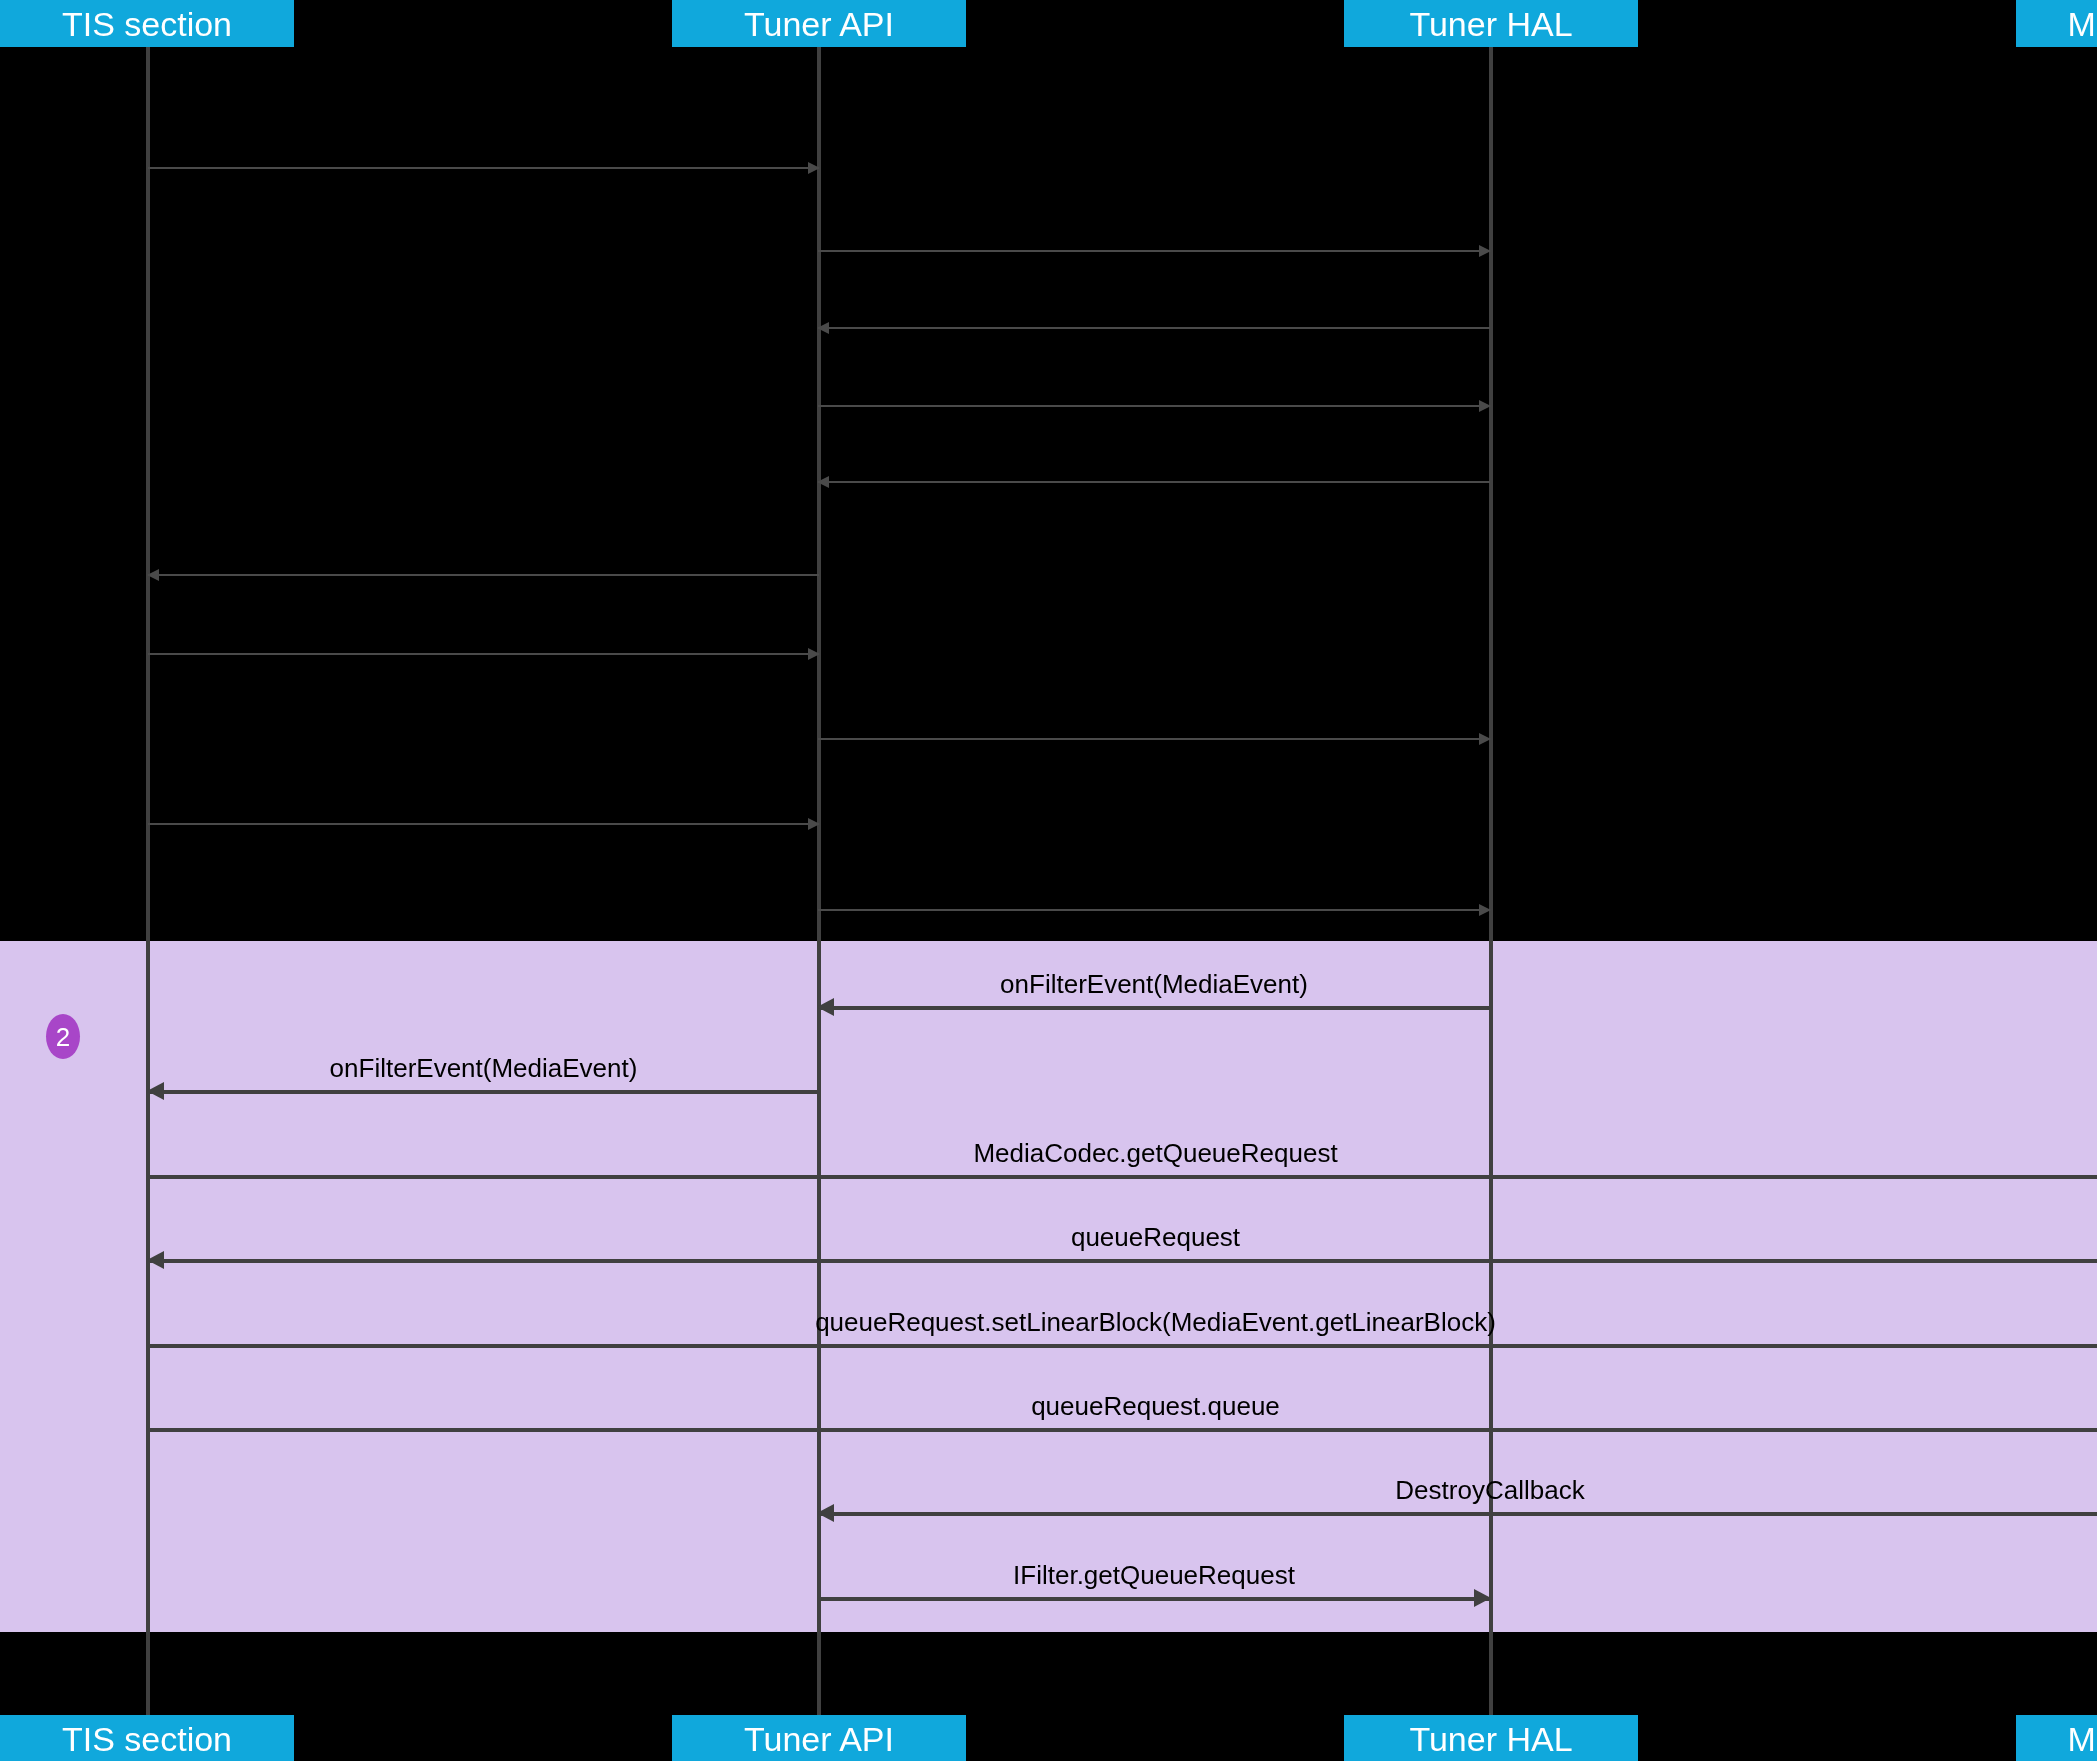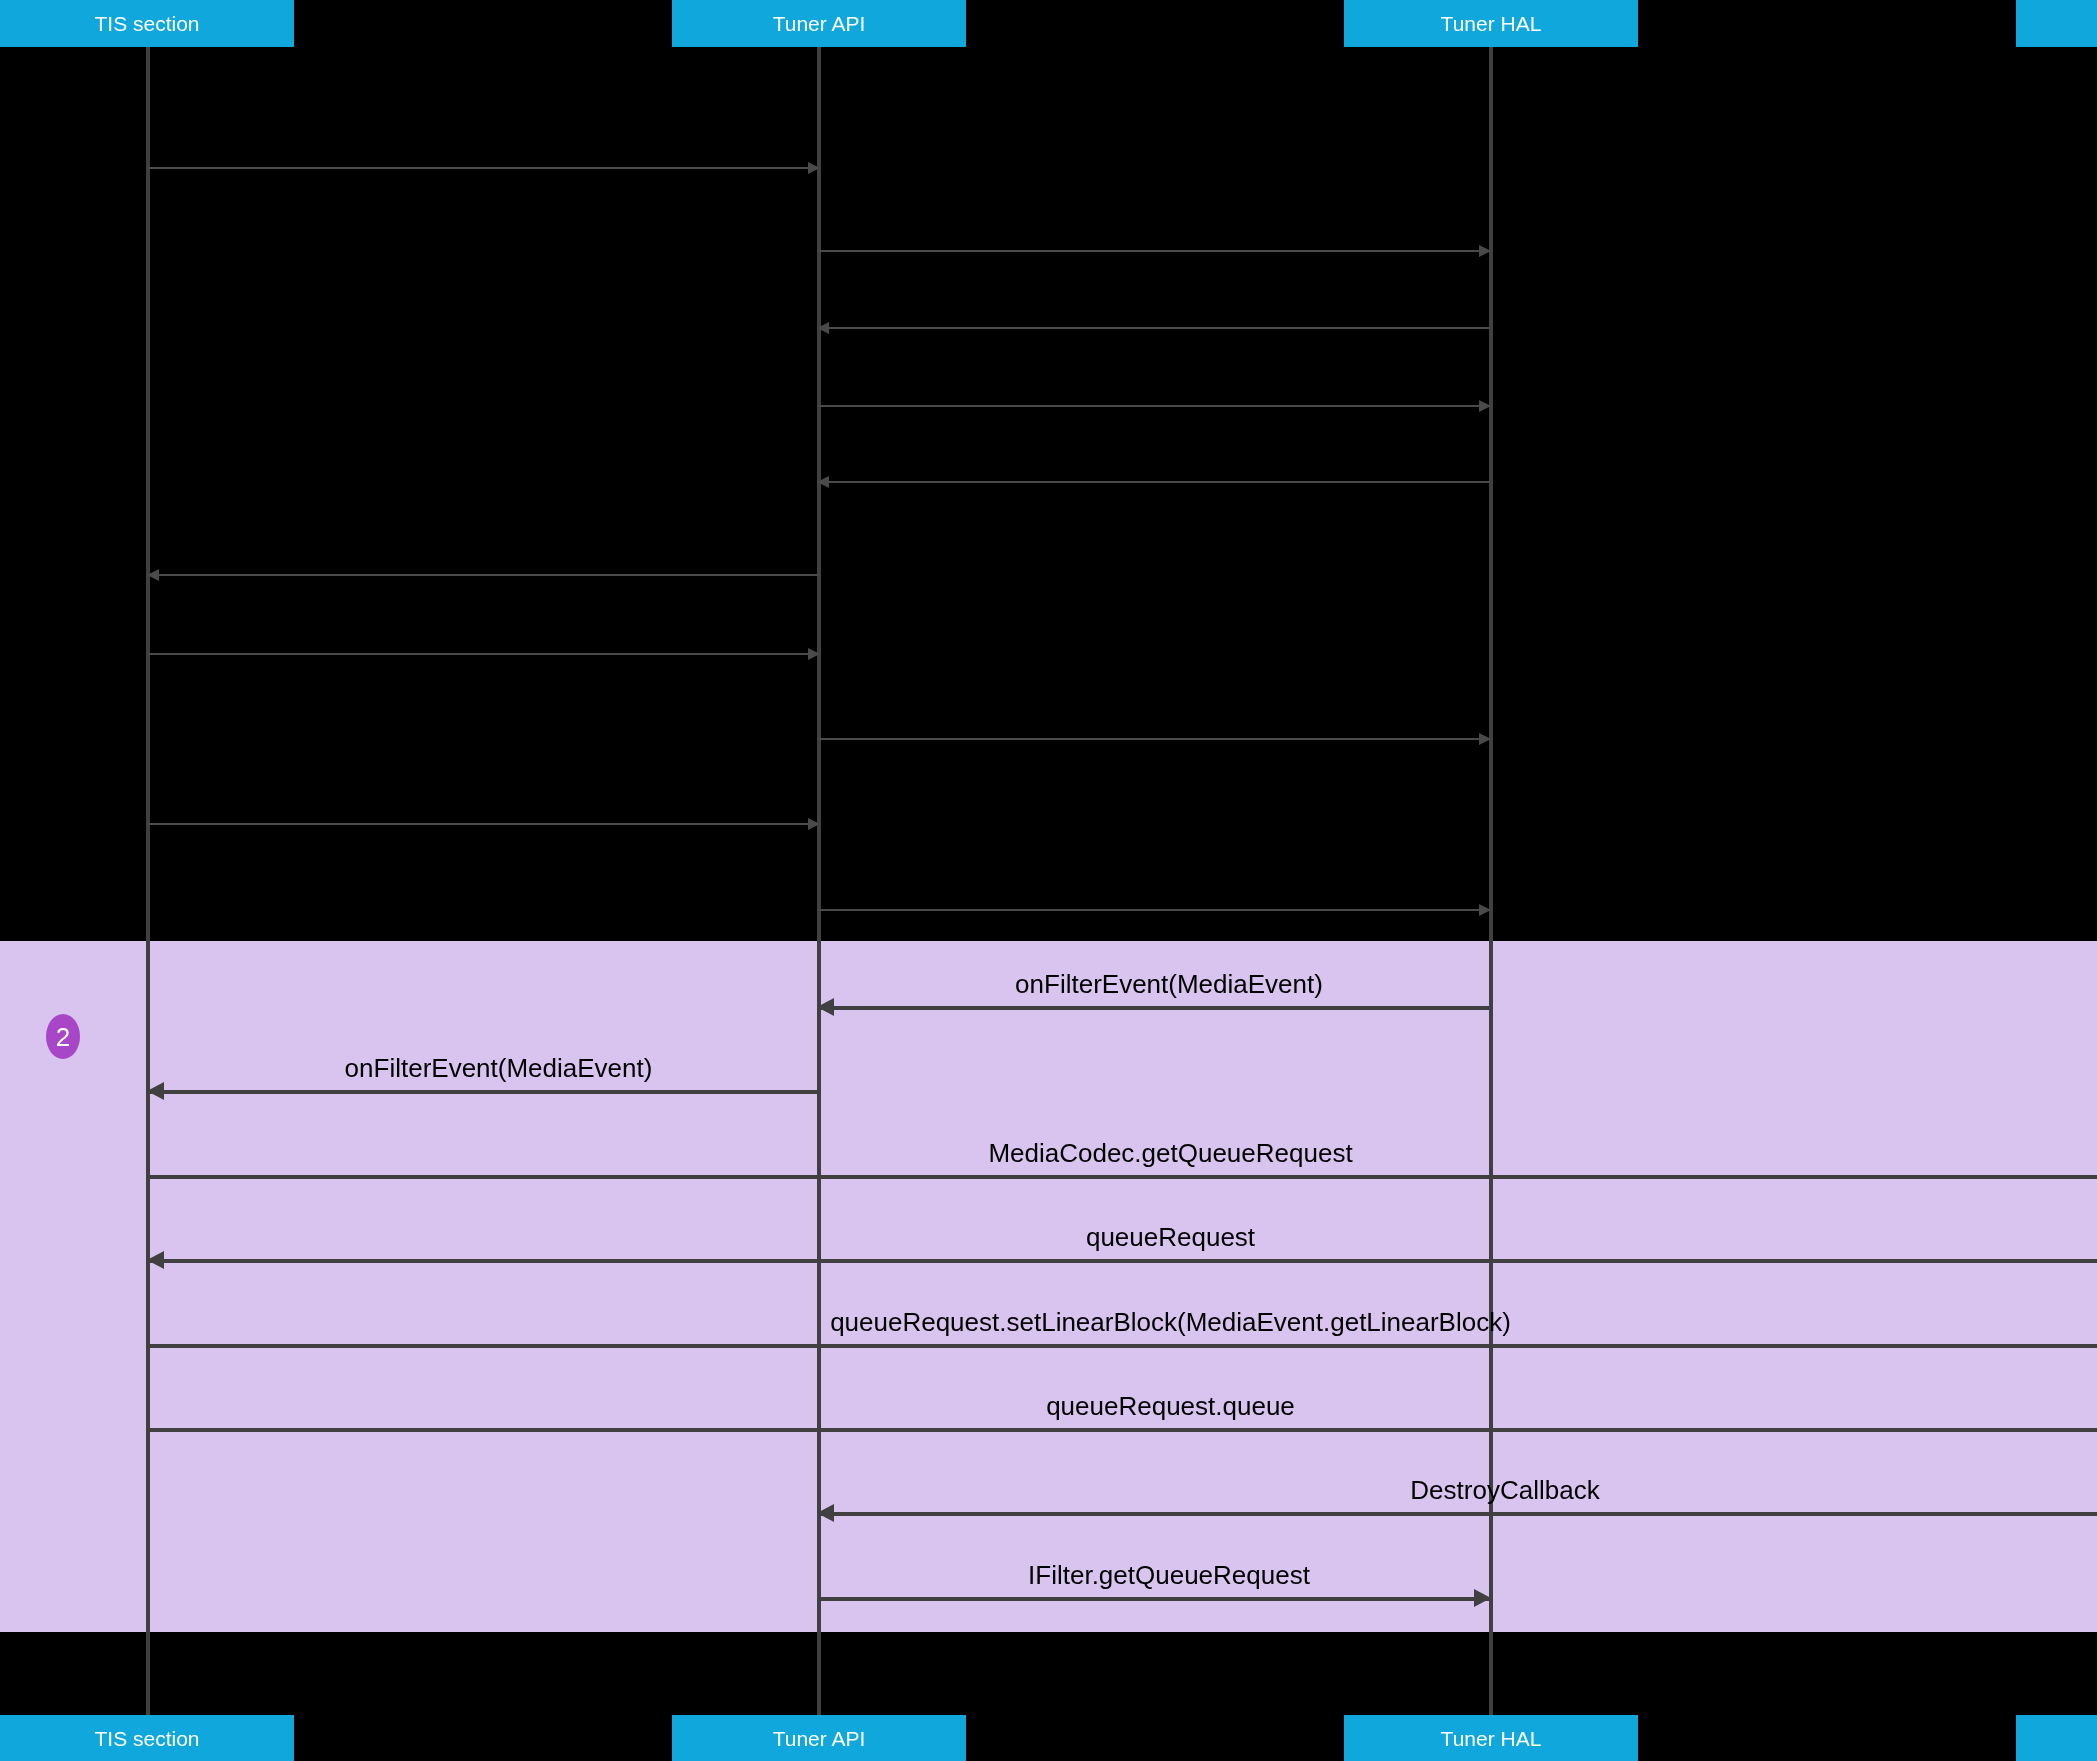--- a/index.html
+++ b/index.html
@@ -8,34 +8,34 @@
 
   
   .region{position:absolute;background:#d8c4ee;}
 
   
   .lifeline{position:absolute;width:3.8px;background:#404040;}
 
   
   .pbox{position:absolute;background:#10a8dc;display:flex;align-items:center;
         justify-content:center;box-sizing:border-box;}
-  .pbox span{color:#ffffff;font-size:21px;line-height:1;white-space:nowrap;}
+  .pbox span{color:#ffffff;font-size:34px;line-height:1;white-space:nowrap;}
 
   
   .msg{position:absolute;height:0;}
   .msg .line{position:absolute;left:0;top:0;height:3.8px;background:#404040;width:100%;}
   .msg .head{position:absolute;top:-7.6px;width:0;height:0;
              border-top:9.2px solid transparent;border-bottom:9.2px solid transparent;}
   .msg.right .head{right:-0.8px;border-left:17.6px solid #404040;}
   .msg.left  .head{left:-0.8px; border-right:17.6px solid #404040;}
   .msg.thin .line{height:2.1px;background:#4a4a4a;}
   .msg.thin .head{top:-5.5px;border-top:6.7px solid transparent;border-bottom:6.7px solid transparent;}
   .msg.thin.right .head{border-left:12.6px solid #4a4a4a;}
   .msg.thin.left  .head{border-right:12.6px solid #4a4a4a;}
-  .msg .label{position:absolute;left:15px;width:100%;bottom:9.2px;text-align:center;
+  .msg .label{position:absolute;left:0;width:100%;bottom:9.2px;text-align:center;
               color:#000;font-size:26px;line-height:1;white-space:nowrap;}
 
   
   .badge{position:absolute;border-radius:50%;background:#a846c8;display:flex;
          align-items:center;justify-content:center;}
   .badge span{color:#fff;font-size:26px;line-height:1;}
 </style>
 </head>
 <body>
 

